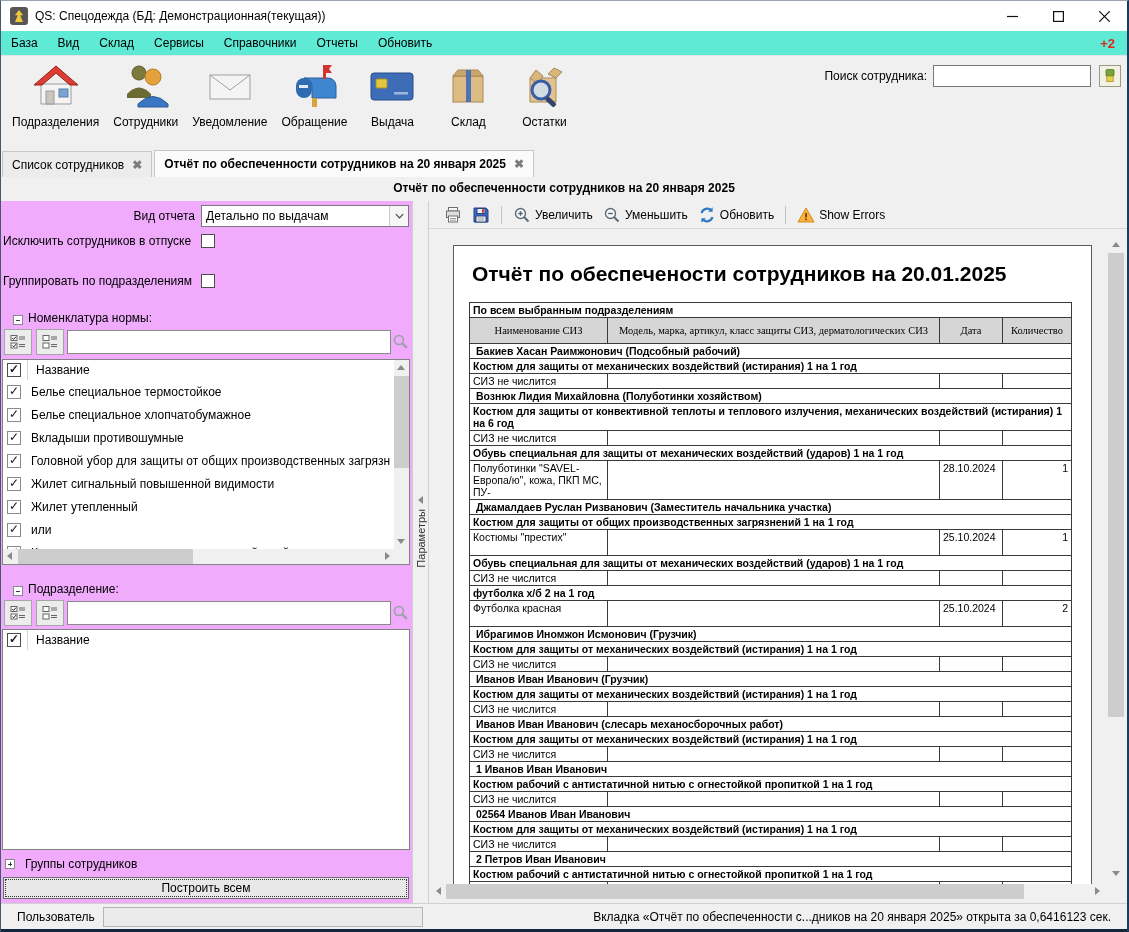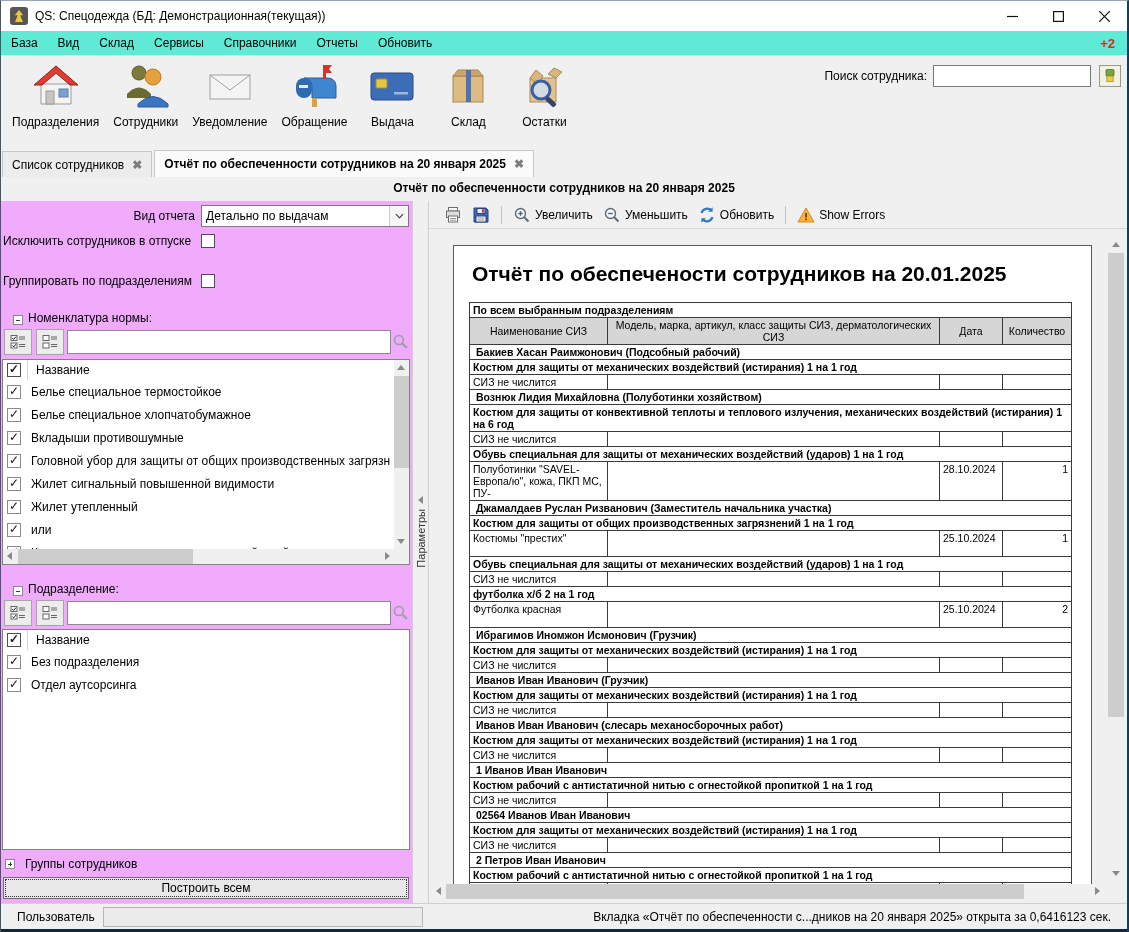--- a/index.html
+++ b/index.html
@@ -100,21 +100,21 @@
   .rt-btn { display:flex; align-items:center; gap:4px; padding:2px 5px; white-space:nowrap; }
   .rt-btn svg { width:18px; height:18px; }
   .vsep { width:1px; height:18px; background:#c3c3c3; margin:0 6px; }
 
   .viewer { flex:1; position:relative; background:#f0f0f0; overflow:hidden; }
   .page { position:absolute; left:24px; top:16px; width:639px; height:646px; background:#fff; border:1px solid #5a5a5a; overflow:hidden; }
   .page-title { margin:16px 0 0 18px; font-size:21px; font-weight:bold; }
   .rtable { margin:16px 0 0 15px; border-collapse:collapse; table-layout:fixed; width:602px; font-size:10.5px; line-height:12px; }
   .rtable td { border:1px solid #3a3a3a; padding:1px 3px; vertical-align:top; overflow:hidden; }
   .r-section td { font-weight:bold; }
-  .r-headers td { background:#d6d6d6; text-align:center; vertical-align:middle; height:26px; }
+  .r-headers td { background:#d6d6d6; text-align:center; vertical-align:middle; height:26px;font-family:Liberation Serif, serif; }
   .r-employee td { font-weight:bold; padding-left:6px; height:13px; }
   .r-norm td { font-weight:bold; height:13px; }
   .r-item.lines2 td { height:26px; }
   .r-item.lines3 td.name { height:37px; }
   .r-item td.qty { text-align:right; }
 
   .viewer .vscroll { top:8px; right:3px; bottom:22px; width:16px; }
   .viewer .vscroll .sb-thumb { left:0; right:0; top:16px; height:72%; }
   .viewer .hscroll { left:3px; right:23px; bottom:4px; height:15px; }
   .viewer .hscroll .sb-thumb { top:0; bottom:0; left:14px; width:86%; }
@@ -402,30 +402,20 @@
             <circle cx="6.5" cy="6.5" r="4.2" fill="none" stroke="#9aa0a6" stroke-width="1.5"></circle>
             <line x1="9.8" y1="9.8" x2="14" y2="14" stroke="#9aa0a6" stroke-width="2"></line>
           </svg>
       </div>
       <div class="listbox" style="top:428px; height:221px;">
         <div class="lb-header">
           <span class="cb checked hdr"></span>
           <span class="hdr-sep"></span>
           <span class="lbl">Название</span>
         </div>
-        <div id="department-items">
-            <div class="lb-row">
-              <span class="cb checked"></span>
-              <span class="lbl">Без подразделения</span>
-            </div>
-            <div class="lb-row">
-              <span class="cb checked"></span>
-              <span class="lbl">Отдел аутсорсинга</span>
-            </div>
-          </div>
       </div>
 
       <div class="groups-row">
         <span class="collapse-box plus"></span>
         <span style="margin-left:5px;">Группы сотрудников</span>
       </div>
       <div class="build-btn">Построить всем</div>
     </div>
 
     <div class="splitter">

